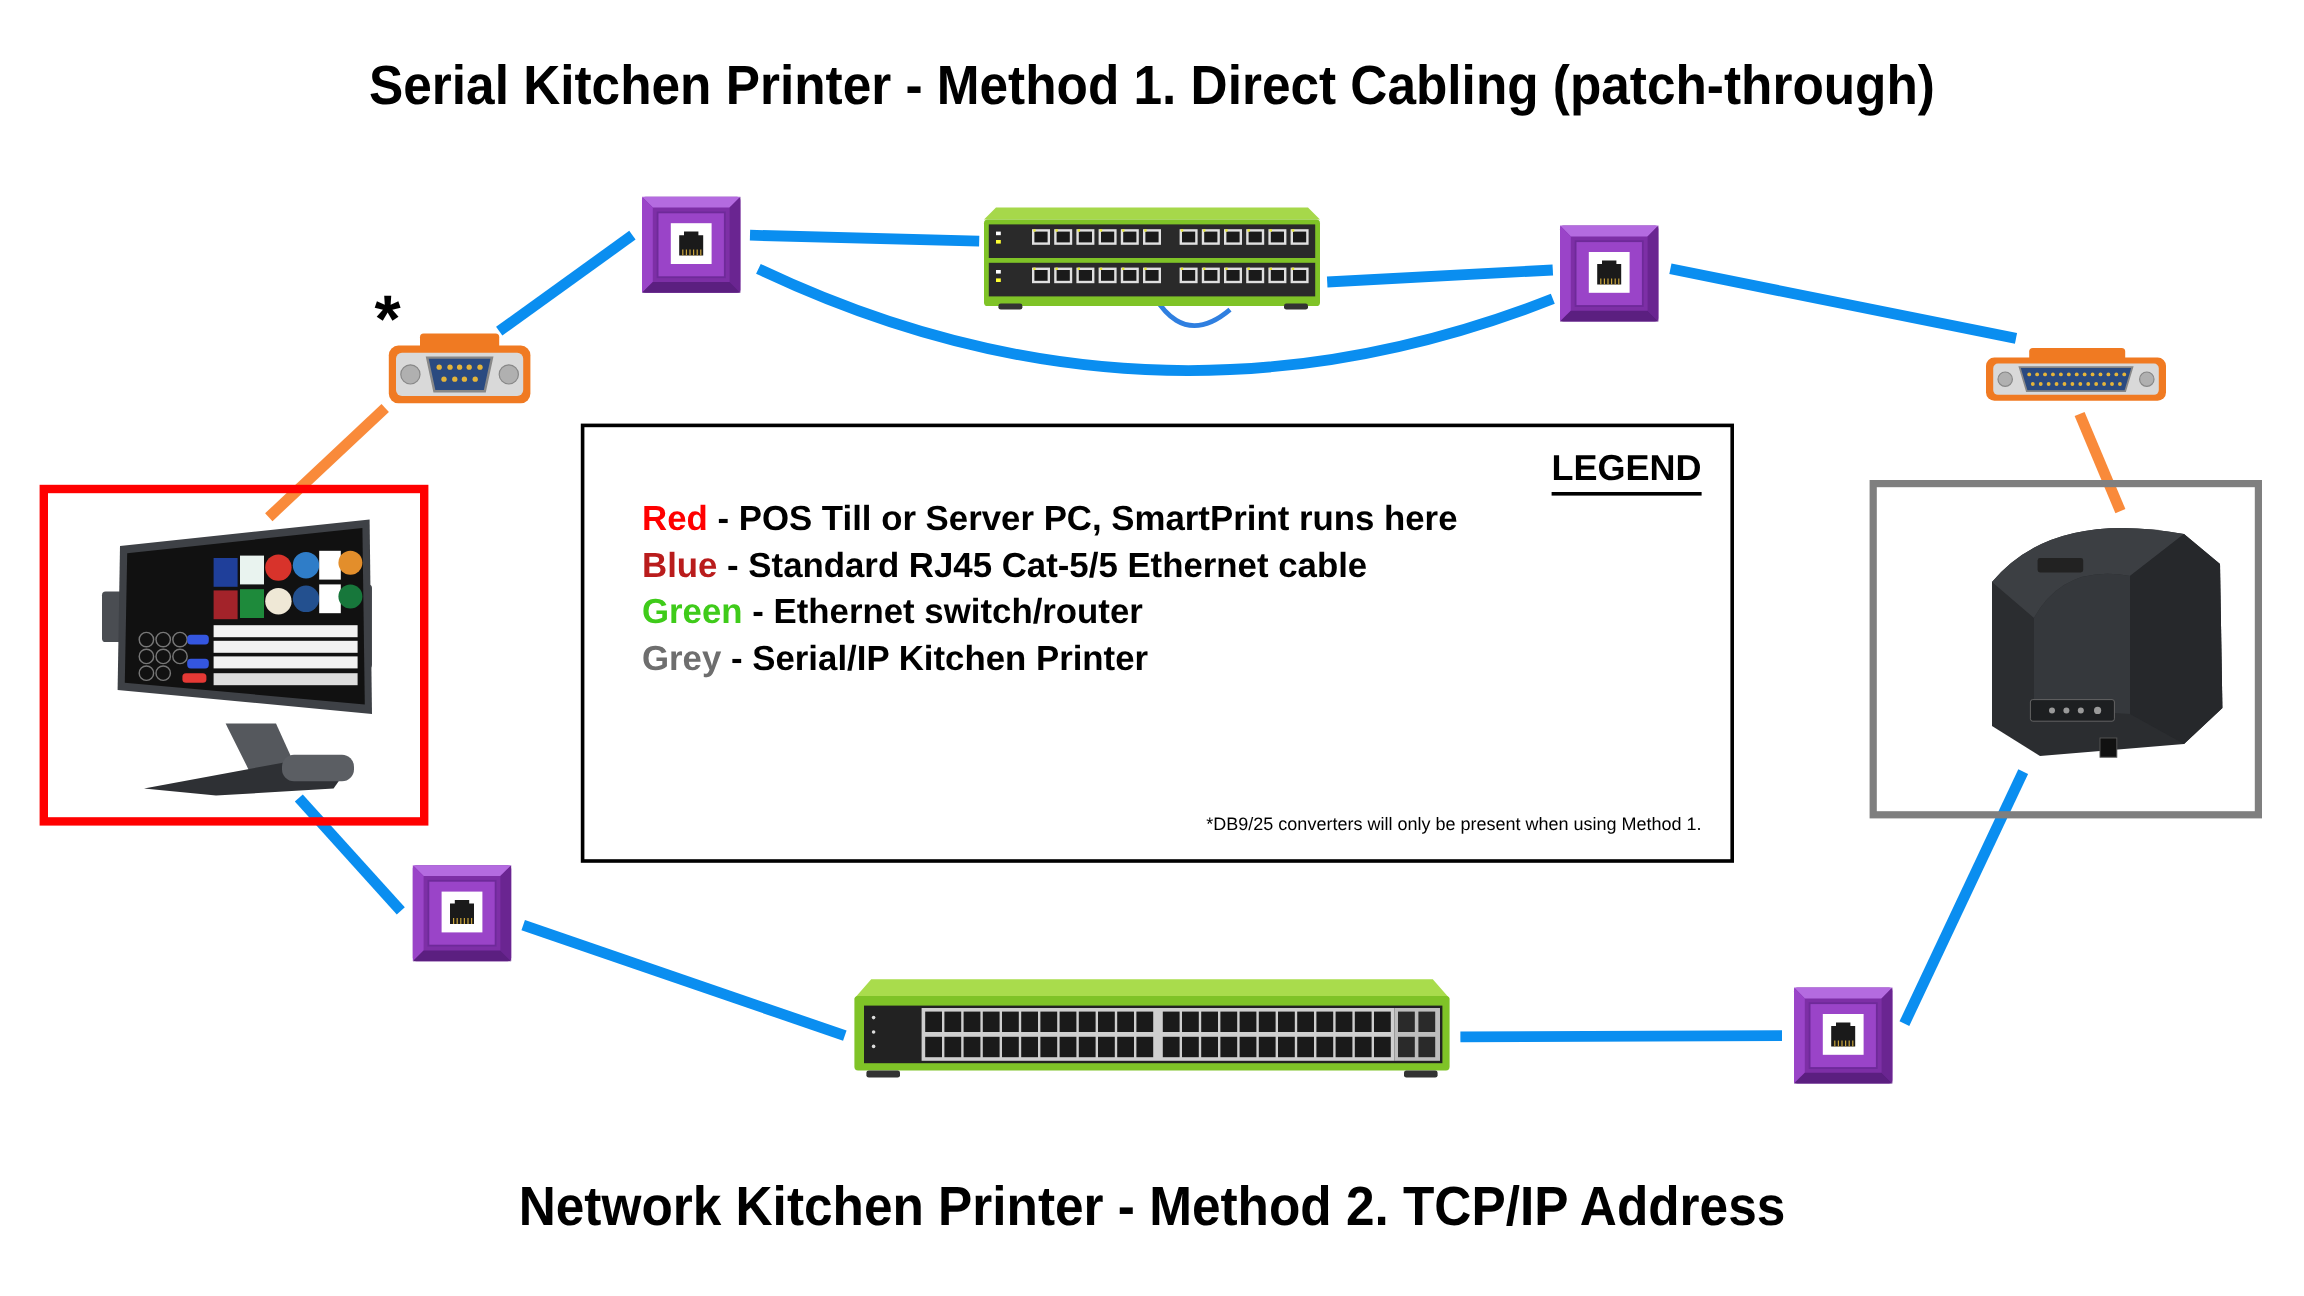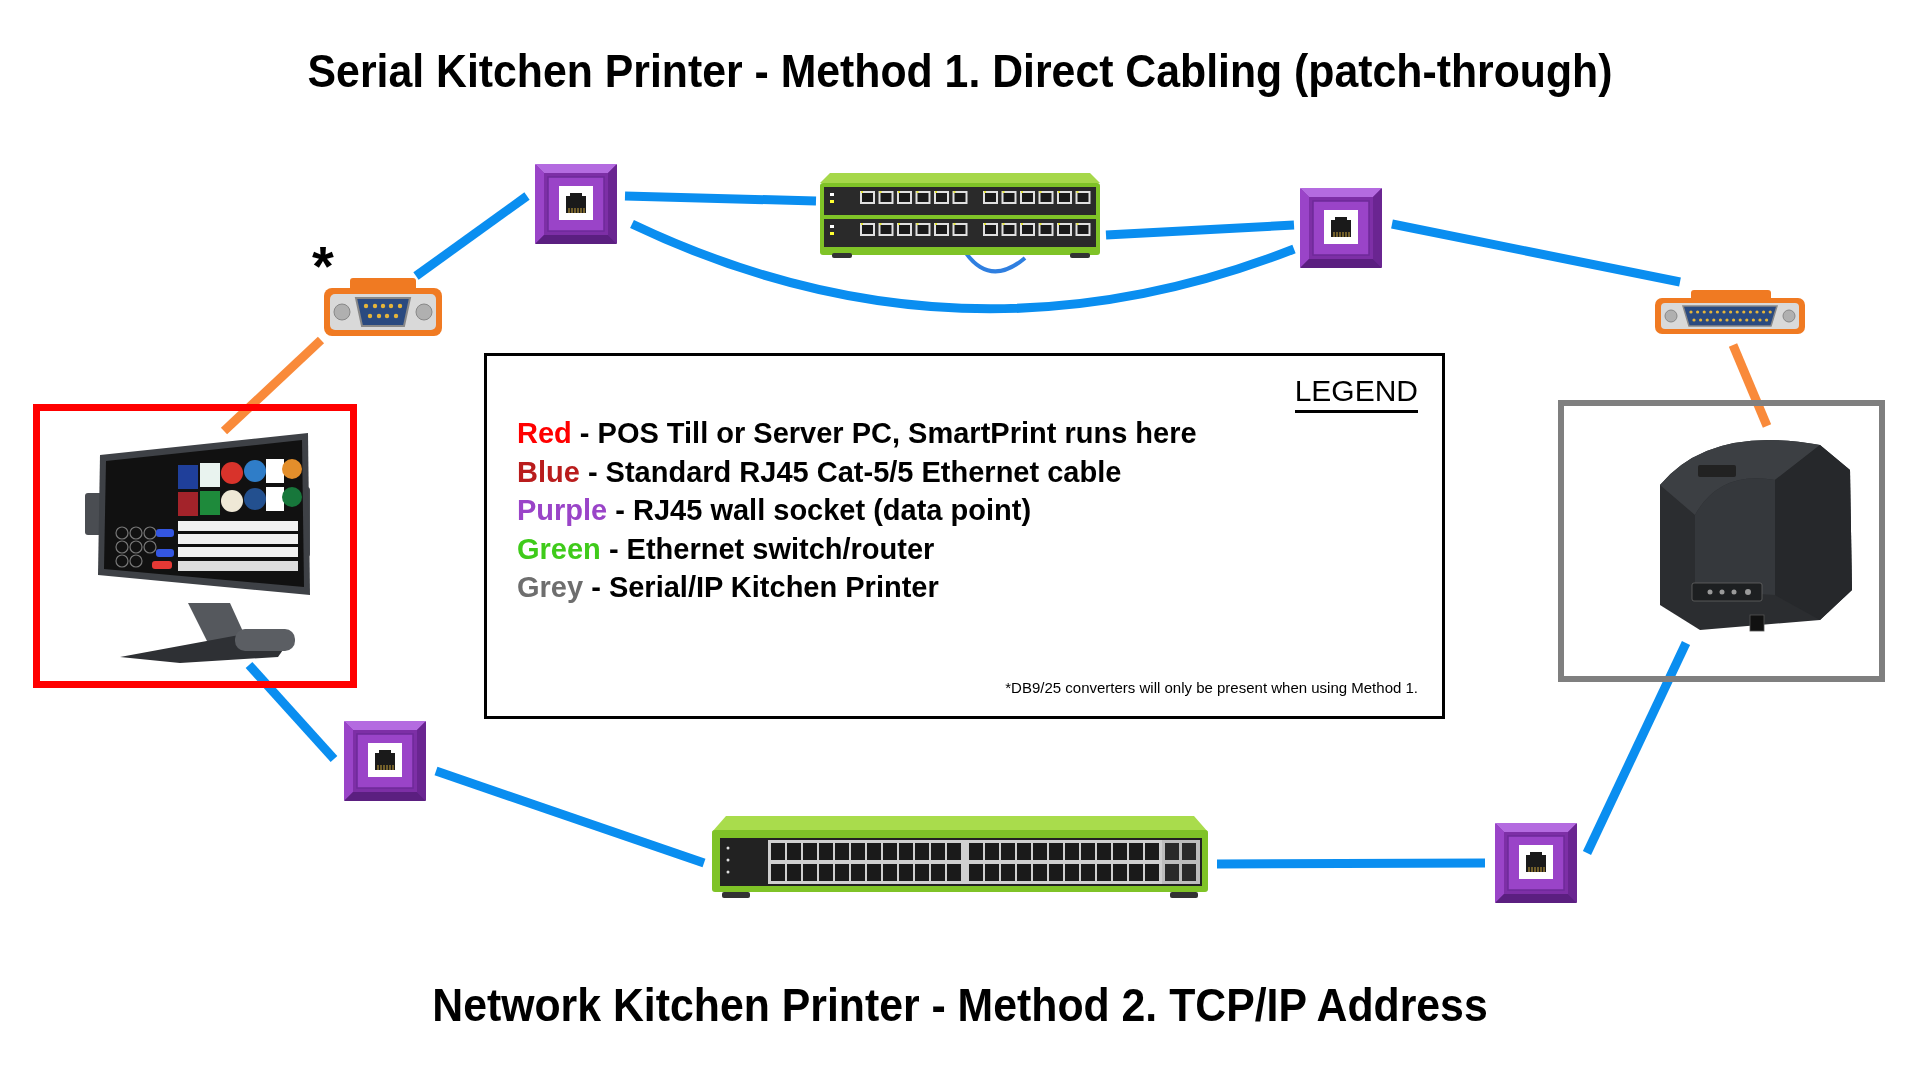--- a/index.html
+++ b/index.html
@@ -5,23 +5,23 @@
   html, body { margin:0; padding:0; background:#ffffff; }
   body { width:1920px; height:1080px; position:relative; overflow:hidden; font-family:"Liberation Sans", sans-serif; }
   .abs { position:absolute; }
   .title { position:absolute; left:0; width:1920px; text-align:center; font-weight:bold; color:#000; font-size:46px; letter-spacing:0px; transform:scaleX(0.93); }
   #title-top { top:44px; }
   #title-bottom { top:978px; }
   svg.wires { position:absolute; left:0; top:0; width:1920px; height:1080px; }
   .frame-red { position:absolute; left:33px; top:404px; width:310px; height:270px; border:7px solid #ff0000; }
   .frame-grey { position:absolute; left:1558px; top:400px; width:315px; height:270px; border:6px solid #7f7f7f; }
   .legend { position:absolute; left:484px; top:353px; width:955px; height:360px; border:3px solid #000; background:#fff; }
-  .legend-title { position:absolute; right:24px; top:18px; font-weight:normal; font-size:30px; border-bottom:3px solid #000; line-height:34px; padding-bottom:2px; }
+  .legend-title { position:absolute; right:24px; top:18px; font-weight:bold; font-size:30px; border-bottom:3px solid #000; line-height:34px; padding-bottom:2px; }
   .legend-list { position:absolute; left:30px; top:58px; font-weight:bold; font-size:29px; line-height:38.5px; }
-  .legend-row { white-space:nowrap; }
+  .legend-row { white-space:nowrap;margin-left:18px; }
   .legend-note { position:absolute; right:24px; bottom:20px; font-size:15px; font-weight:normal; }
   .socket { position:absolute; width:84px; height:82px; }
   .switch { position:absolute; }
   .asterisk { position:absolute; left:312px; top:238px; font-size:56px; font-weight:bold; line-height:56px; }
 </style>
 </head>
 <body>
 
 <div class="title" id="title-top">Serial Kitchen Printer - Method 1. Direct Cabling (patch-through)</div>
 
@@ -354,20 +354,19 @@
       <circle cx="148" cy="177" r="3"></circle>
     </g>
   <rect x="150" y="200" width="14" height="16" fill="#111" stroke="#555" stroke-width="0.8"></rect>
 </svg>
 
 <div class="legend">
   <div class="legend-title">LEGEND</div>
   <div class="legend-list">
     <div class="legend-row"><span style="color:#ff0000">Red</span><span> - POS Till or Server PC, SmartPrint runs here</span></div>
     <div class="legend-row"><span style="color:#b91c1c">Blue</span><span> - Standard RJ45 Cat-5/5 Ethernet cable</span></div>
-    <div class="legend-row"><span style="color:#9a44c8">Purple</span><span> - RJ45 wall socket (data point)</span></div>
     <div class="legend-row"><span style="color:#3fcb1a">Green</span><span> - Ethernet switch/router</span></div>
     <div class="legend-row"><span style="color:#6e6e6e">Grey</span><span> - Serial/IP Kitchen Printer</span></div>
   </div>
   <div class="legend-note">*DB9/25 converters will only be present when using Method 1.</div>
 </div>
 
 <div class="title" id="title-bottom">Network Kitchen Printer - Method 2. TCP/IP Address</div>
 
 </body></html>

